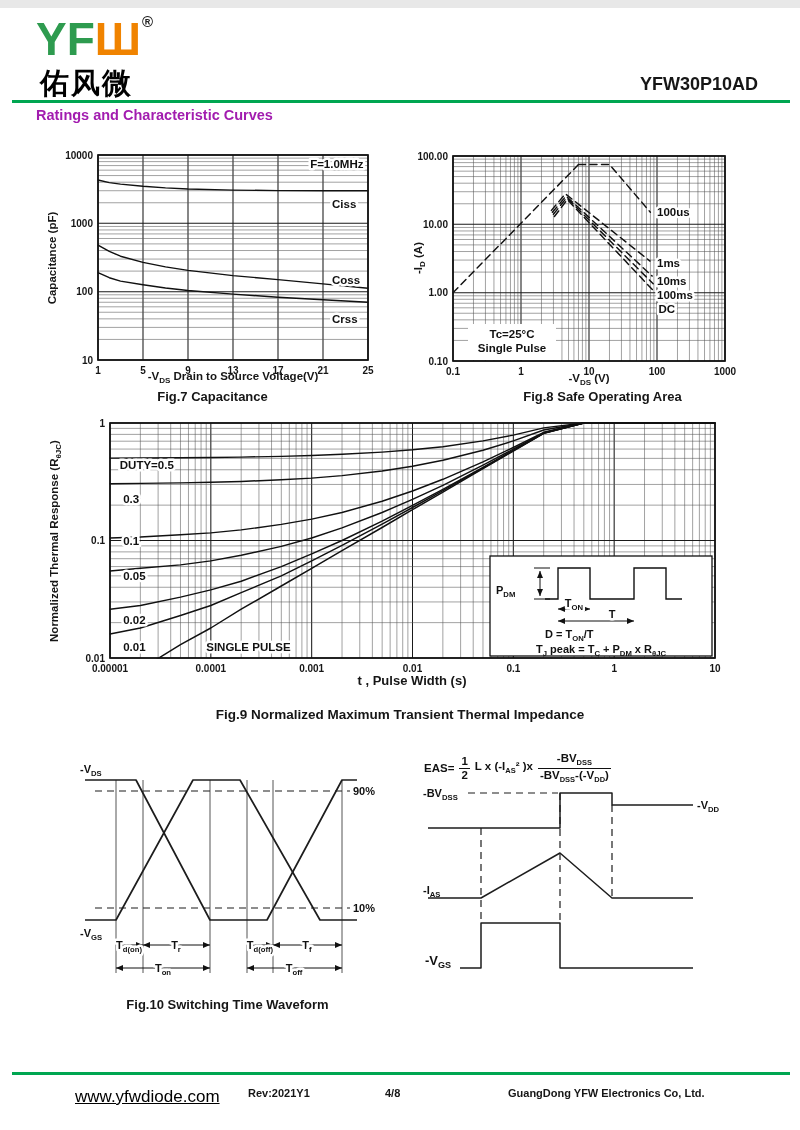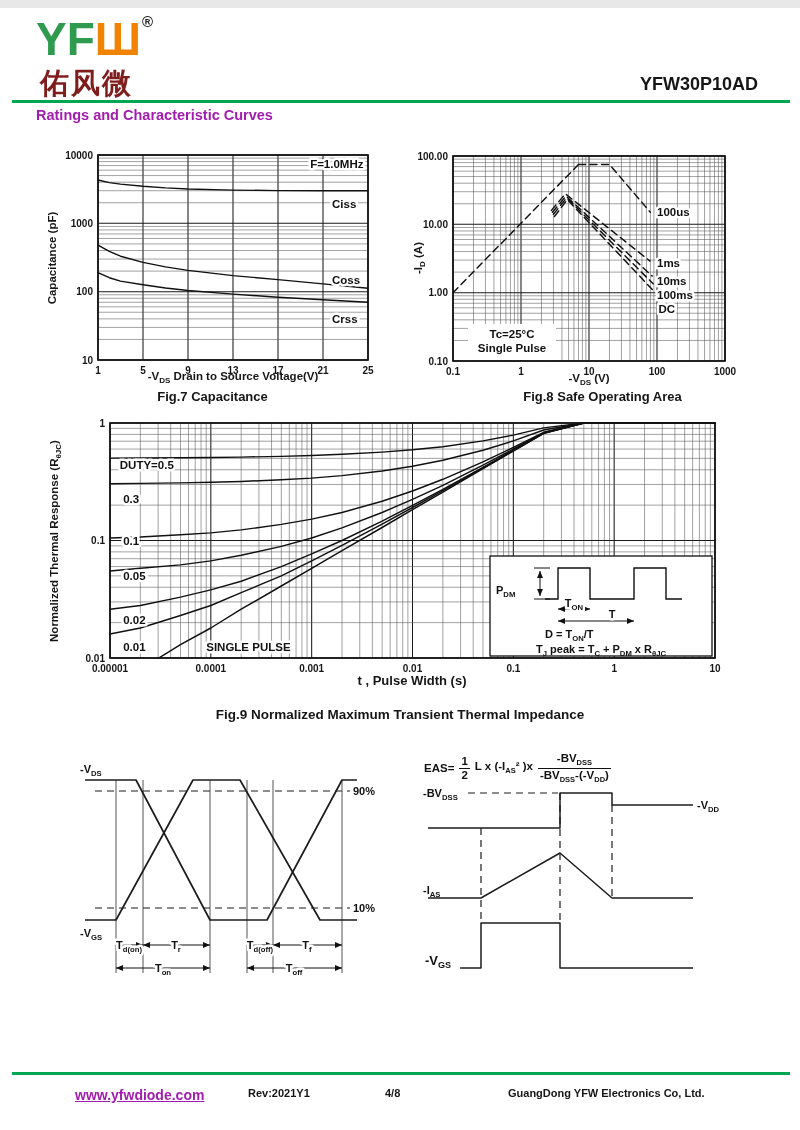--- a/index.html
+++ b/index.html
@@ -2,21 +2,21 @@
 <html><head>
 <meta charset="utf-8">
 <style>
   html,body{margin:0;padding:0;background:#e8e8e8;}
   .page{position:relative;width:800px;height:1130px;background:#ffffff;font-family:"Liberation Sans",sans-serif;color:#111;overflow:hidden;margin:8px auto;}
   .abs{position:absolute;}
   .logo-yfw{left:36px;top:6px;font-size:46px;font-weight:800;line-height:1;letter-spacing:0;}
   .logo-yfw .g{color:#2e9b4f;}
   .logo-yfw .o{color:#f08300;}
   .logo-yfw .reg{font-size:15px;font-weight:700;color:#222;vertical-align:28px;margin-left:1px;}
-  .logo-cn{left:40px;top:56px;font-size:29px;font-weight:700;letter-spacing:2px;color:#7f1d1d;}
+  .logo-cn{left:40px;top:56px;font-size:29px;font-weight:700;letter-spacing:2px;color:#000000;}
   .part-number{top:66px;right:42px;font-size:18px;font-weight:700;color:#161616;}
   .rule{height:3px;background:#00a651;}
   .section-title{left:36px;top:99px;font-size:14.5px;font-weight:700;color:#a21caf;}
   .caption{position:absolute;text-align:center;font-weight:700;font-size:13px;color:#161616;}
   svg{display:block;}
   svg text{font-family:"Liberation Sans",sans-serif;}
   .tick{font-size:10px;font-weight:700;fill:#161616;}
   .ax{font-size:11.5px;font-weight:700;fill:#161616;}
   .slab{font-size:11.5px;font-weight:700;fill:#111;}
   .halo{paint-order:stroke;stroke:#fff;stroke-width:5px;stroke-linejoin:round;}
@@ -28,21 +28,21 @@
   .gline{fill:none;stroke:#111;stroke-width:1.45;stroke-linejoin:round;stroke-linecap:round;}
   .gline.dashed{stroke-dasharray:7,4.5;}
   .wave{fill:none;stroke:#1d1d1d;stroke-width:1.7;stroke-linejoin:round;}
   .wave2{fill:none;stroke:#1d1d1d;stroke-width:1.5;stroke-linejoin:round;}
   .dashline{stroke:#1d1d1d;stroke-width:1.2;stroke-dasharray:7,5;fill:none;}
   .markline{stroke:#2a2a2a;stroke-width:0.8;}
   .arrline{stroke:#111;stroke-width:1;}
   .wtext{font-size:11px;font-weight:700;fill:#111;}
   .insettext{font-size:11px;font-weight:700;fill:#111;}
   .footer-item{font-size:11px;font-weight:700;color:#161616;}
-  .link{color:#a21caf;text-decoration:underline;font-size:14px;font-weight:700;}
+  .link{color:#000000;text-decoration:underline;font-size:17px;font-weight:400;}
   .formula{left:424px;top:744px;display:flex;align-items:center;gap:5px;font-size:11.5px;font-weight:700;color:#111;}
   .frac{display:inline-flex;flex-direction:column;align-items:center;line-height:1.1;}
   .frac .den{border-top:1.4px solid #111;padding:0 2px;}
 </style>
 </head>
 <body>
 
 <div class="page">
 
   <div class="abs logo-yfw"><span class="g">YF</span><span class="o">Ш</span><span class="reg">®</span></div>
@@ -379,20 +379,21 @@
       <line x1="61" y1="215" x2="155" y2="215" class="arrline" marker-start="url(#arr10)" marker-end="url(#arr10)"></line>
       <line x1="192" y1="215" x2="287" y2="215" class="arrline" marker-start="url(#arr10)" marker-end="url(#arr10)"></line>
       <text class="wtext halo" x="74" y="196" text-anchor="middle">T<tspan class="s-sub" dy="2.5">d(on)</tspan><tspan dy="-2.5">​</tspan></text>
       <text class="wtext halo" x="121" y="196" text-anchor="middle">T<tspan class="s-sub" dy="2.5">r</tspan><tspan dy="-2.5">​</tspan></text>
       <text class="wtext halo" x="205" y="196" text-anchor="middle">T<tspan class="s-sub" dy="2.5">d(off)</tspan><tspan dy="-2.5">​</tspan></text>
       <text class="wtext halo" x="252" y="196" text-anchor="middle">T<tspan class="s-sub" dy="2.5">f</tspan><tspan dy="-2.5">​</tspan></text>
       <text class="wtext halo" x="108" y="219" text-anchor="middle">T<tspan class="s-sub" dy="2.5">on</tspan><tspan dy="-2.5">​</tspan></text>
       <text class="wtext halo" x="239" y="219" text-anchor="middle">T<tspan class="s-sub" dy="2.5">off</tspan><tspan dy="-2.5">​</tspan></text>
     </svg>
   </div>
+  <div class="caption" style="left:55px;top:989px;width:345px;">Fig.10 Switching Time Waveform</div>
 
   <div class="abs formula">
     <span>EAS=</span>
     <span class="frac">
         <span>1</span>
         <span class="den">2</span>
       </span>
     <span>L x (-I<sub>AS</sub>² )x</span>
     <span class="frac">
         <span>-BV<sub>DSS</sub></span>

